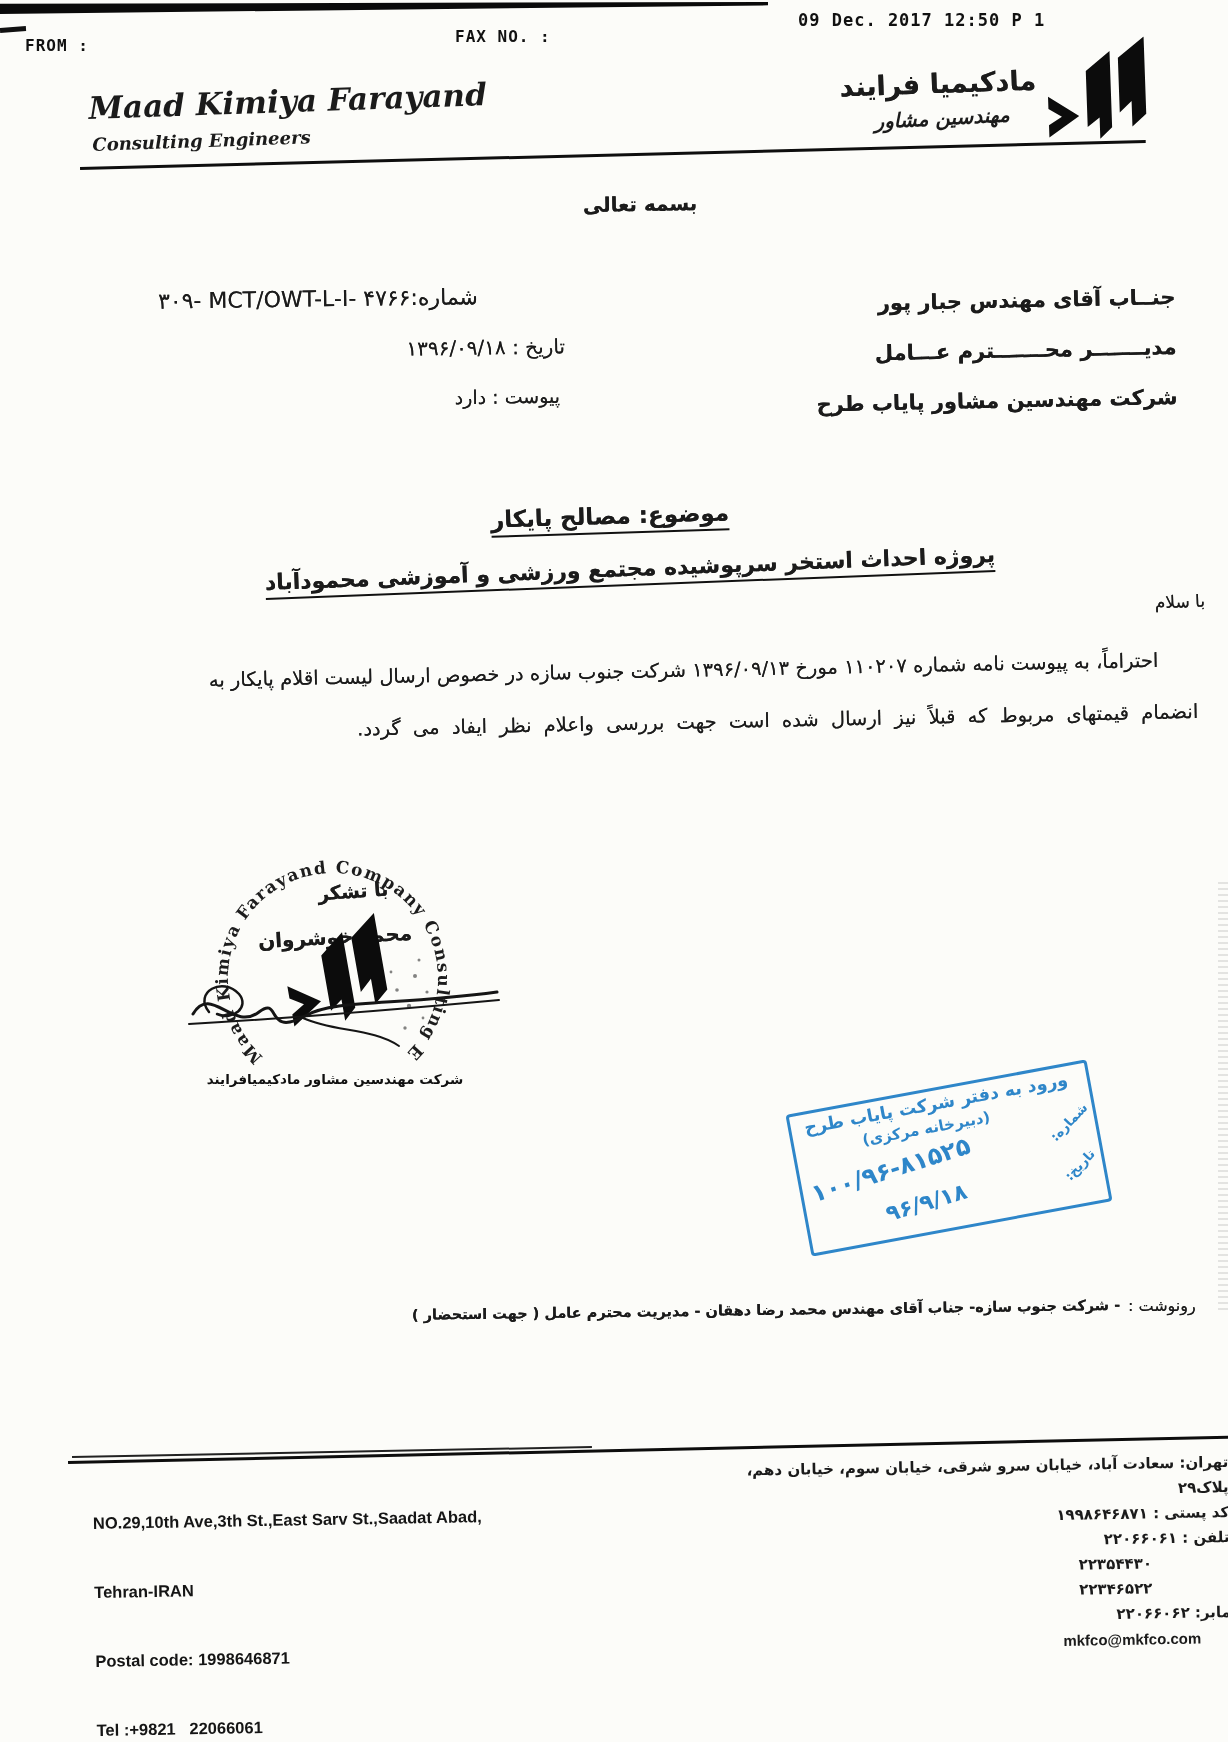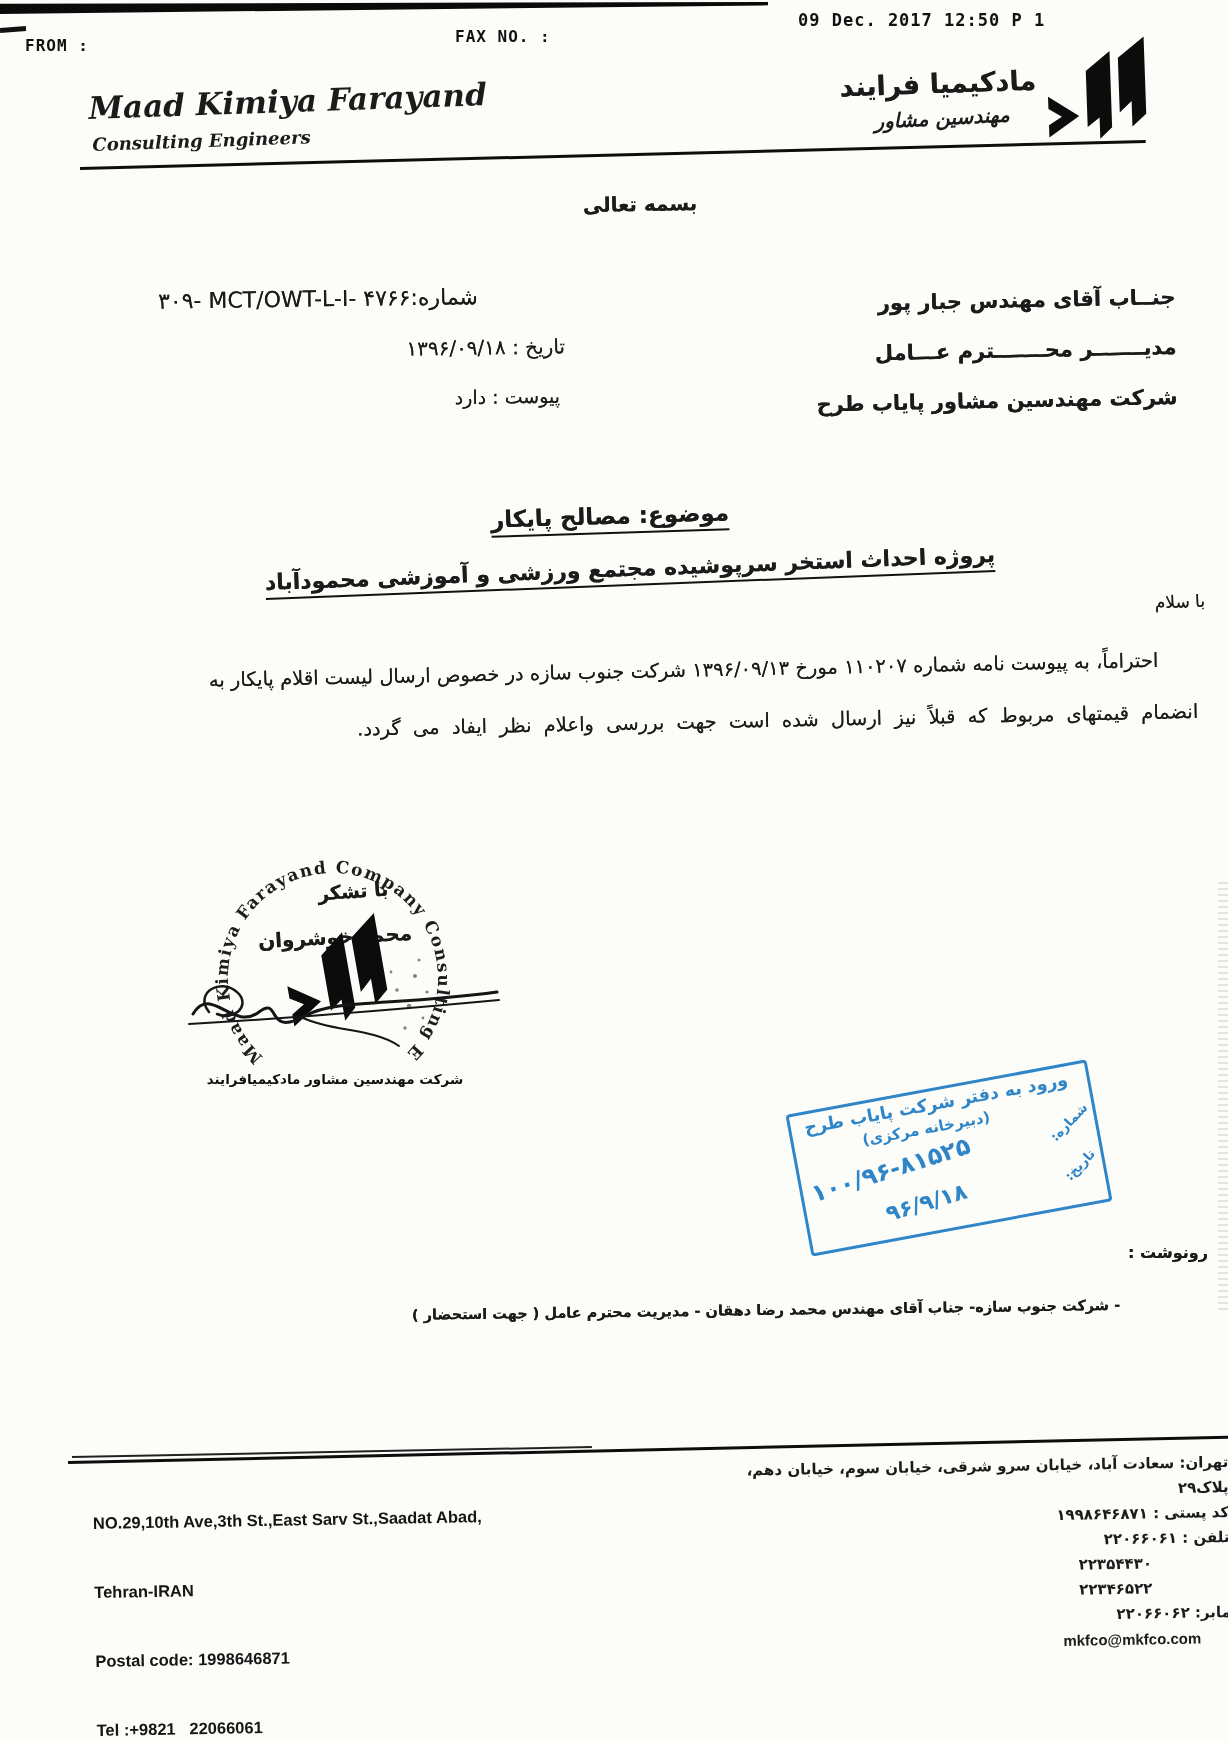--- a/index.html
+++ b/index.html
@@ -92,21 +92,21 @@
   .es-num-label{position:absolute;right:2px;top:48px;font-size:13px;font-weight:bold;
     transform:rotate(-36deg);}
   .es-num-value{position:absolute;left:8px;top:56px;font-size:24px;font-weight:bold;
     letter-spacing:2px;transform:rotate(-7deg);white-space:nowrap;}
   .es-date-label{position:absolute;right:4px;top:92px;font-size:13px;font-weight:bold;
     transform:rotate(-36deg);}
   .es-date-value{position:absolute;left:78px;top:96px;font-size:22px;font-weight:bold;
     letter-spacing:3px;transform:rotate(-6deg);white-space:nowrap;}
 
   
-  .cc-label{left:1128px;top:1243px;font-size:16px;font-weight:bold;}
+  .cc-label{left:1128px;top:1296px;font-size:16px;font-weight:normal;}
   .cc-line{left:490px;top:1297px;width:630px;text-align:right;font-size:14.5px;font-weight:bold;
     transform:rotate(-.8deg);transform-origin:right top;white-space:nowrap;}
 
   
   .footer-rule{left:68px;top:1461px;width:1162px;height:2.5px;background:#0d0d0d;
     transform:rotate(-1.25deg);transform-origin:left top;}
   .footer-rule2{left:72px;top:1456px;width:520px;height:2px;background:#222;
     transform:rotate(-1.1deg);transform-origin:left top;}
   .footer-en{left:92px;top:1466px;font-family:"Liberation Sans","DejaVu Sans",sans-serif;
     font-weight:bold;font-size:16.5px;line-height:23px;white-space:pre;

